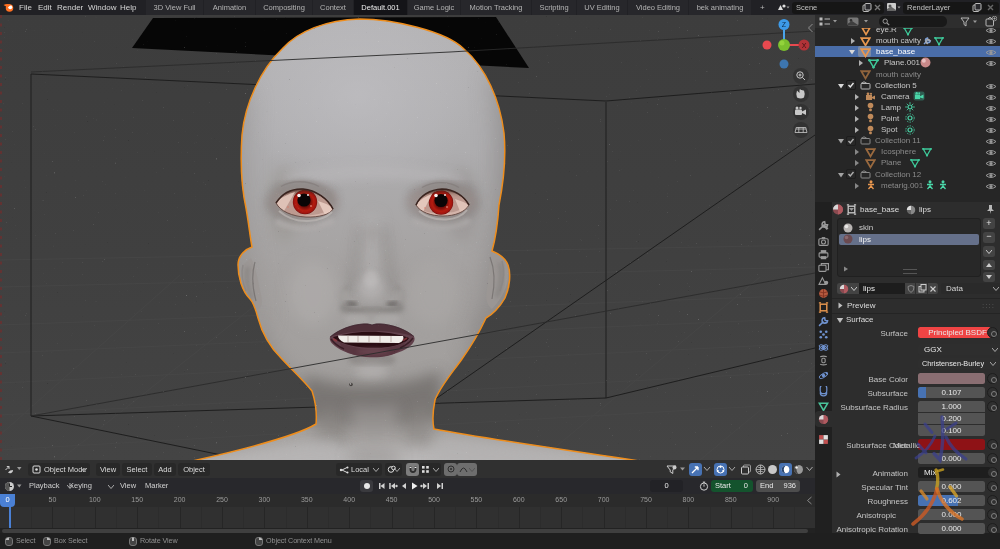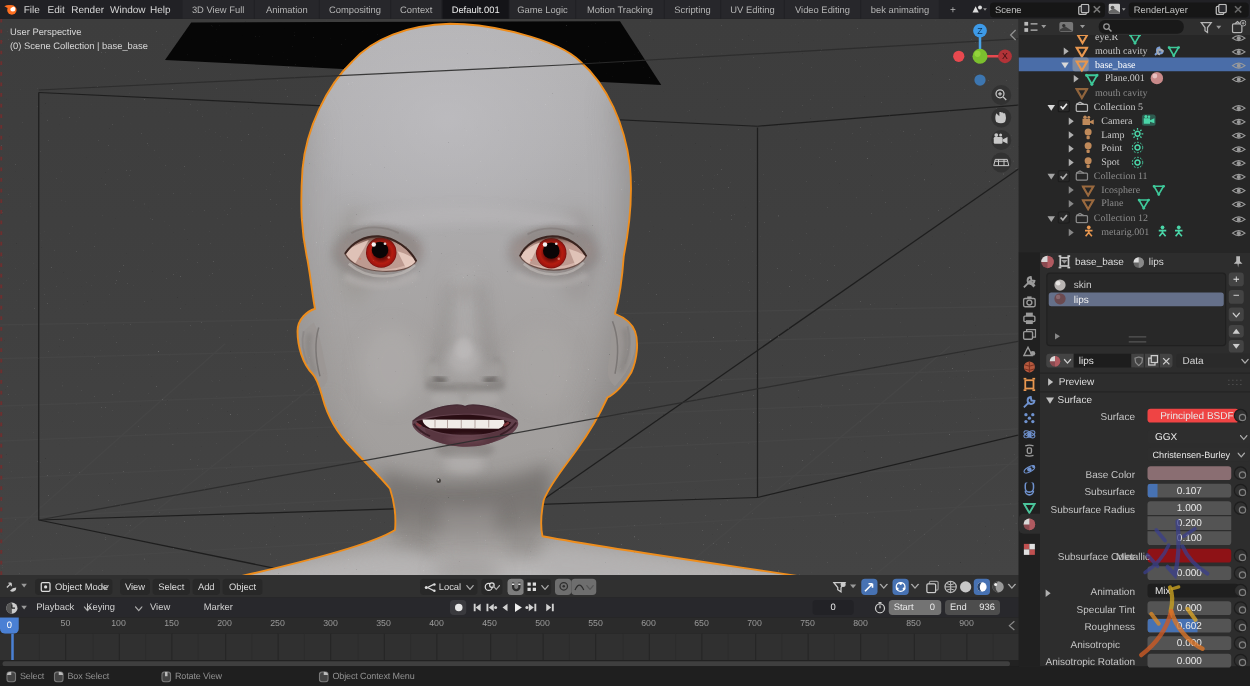--- a/index.html
+++ b/index.html
@@ -21,21 +21,21 @@
 .vbtn{position:absolute;top:2.5px;height:13px;background:#282828;border-radius:3px;color:#dcdcdc;
 font-size:7.5px;line-height:13px;text-align:center;}
 
 #thead{left:0;top:478px;width:815px;height:16px;background:#28282c;color:#d0d0d0;font-size:7.5px;}
 #truler{left:0;top:494px;width:815px;height:13px;background:#2b2b2b;color:#9b9b9b;font-size:7px;}
 #tbody1{left:0;top:507px;width:815px;height:21px;background:#303030;}
 #tscroll{left:0;top:528px;width:815px;height:5px;background:#222222;}
 
 #statusbar{left:0;top:533px;width:1000px;height:16px;background:#1f1f1f;color:#919191;font-size:7.2px;line-height:16px;letter-spacing:-0.1px;}
 
-#outliner{left:815px;top:15px;width:185px;height:187px;background:#262626;font-family:Liberation Serif, serif;}
+#outliner{left:815px;top:15px;width:185px;height:187px;background:#262626;}
 #outhead{position:absolute;left:0;top:0;width:185px;height:13px;background:#2e2e2e;z-index:5;}
 .orow{position:absolute;left:0;width:185px;height:11.1px;font-size:8px;color:#c8c8c8;line-height:11px;}
 .orow .txt{position:absolute;top:0;}
 .gray{color:#8b8b8b;}
 
 #props{left:815px;top:202px;width:185px;height:331px;background:#2d2d2d;}
 #ptabs{position:absolute;left:0;top:0;width:17px;height:331px;background:#202020;}
 .prow{position:absolute;font-size:8px;color:#c5c5c5;}
 .plabel{position:absolute;text-align:right;color:#c5c5c5;font-size:8px;}
 .pfield{position:absolute;background:#545454;border-radius:2.5px;color:#e8e8e8;font-size:8px;
@@ -342,21 +342,20 @@
       </g>
       <g fill="#c8c8c8">
         <path d="M797,75.5 q-1.5,4 0,7 q4,2 7,0 q1.5,-3.5 0,-7 l-1.5,0 l0,3 l0,-3.5 l-1.5,0 l0,3 l0,-3.5 l-1.5,0 l0,3.5 z"></path>
         <rect x="795" y="94.5" width="7" height="5.5" rx="1"></rect>
           <path d="M802,96.5 l4,-2 l0,5.5 l-4,-2z"></path>
           <circle cx="797" cy="93" r="1.5"></circle>
           <circle cx="800.5" cy="93" r="1.2"></circle>
         <path d="M795,117.5 l1.2,-5 l9.6,0 l1.2,5 z M796,114 l10,0 M798.8,112.5 l0,5 M803.2,112.5 l0,5" stroke="#c8c8c8" stroke-width="0.8" fill="none"></path>
       </g>
     </svg>
-    <div class="abs" id="vptext">User Perspective<br>(0) Scene Collection | base_base</div>
   </div>
 
   <div class="abs" id="topbar">
     <svg class="abs" style="left:3px;top:2px" width="12" height="11" viewBox="0 0 24 22">
       <circle cx="13" cy="12" r="7.5" fill="#ff7021"></circle>
       <circle cx="14.5" cy="10.5" r="4" fill="#fff"></circle>
       <path d="M1,6 Q8,2 16,6 L10,10 Q5,9 1,6Z" fill="#ff7021"></path>
     </svg>
     <span class="menu" style="left:19px">File</span>
     <span class="menu" style="left:38px">Edit</span>
@@ -536,21 +535,21 @@
     </svg>
     <span class="abs" style="left:29px;top:3px">Playback</span>
       <svg class="abs" style="left:67px;top:6.5px" width="6" height="5" viewBox="0 0 6 5">
         <path d="M0,0 L3,3.5 L6,0" stroke="#aaa" fill="none"></path>
       </svg>
     <span class="abs" style="left:69px;top:3px">Keying</span>
       <svg class="abs" style="left:108px;top:6.5px" width="6" height="5" viewBox="0 0 6 5">
         <path d="M0,0 L3,3.5 L6,0" stroke="#aaa" fill="none"></path>
       </svg>
     <span class="abs" style="left:120px;top:3px">View</span>
-    <span class="abs" style="left:163px;top:3px">Marker</span>
+    <span class="abs" style="left:145px;top:3px">Marker</span>
     <div class="abs" style="left:360px;top:2px;width:13px;height:12px;background:#3a3a3e;border-radius:3px">
         <div class="abs" style="left:3.5px;top:3px;width:6px;height:6px;border-radius:50%;background:#e8e8e8"></div>
       </div>
     <svg class="abs" style="left:377px;top:2px" width="70" height="12" viewBox="0 0 70 12">
       <g fill="#d2d2d2">
         <path d="M7.5,3 L3.5,6 L7.5,9Z"></path>
           <rect x="2" y="3" width="1.5" height="6"></rect>
         <path d="M18,3 L14,6 L18,9Z"></path>
           <rect x="12.2" y="3" width="1.5" height="6"></rect>
           <circle cx="19.5" cy="6" r="1.2"></circle>
@@ -563,21 +562,21 @@
           <rect x="64.5" y="3" width="1.5" height="6"></rect>
       </g>
     </svg>
     <div class="abs" style="left:650px;top:2px;width:33px;height:12px;background:#222226;border-radius:3px;color:#e8e8e8;text-align:center;line-height:12px">0</div>
     <svg class="abs" style="left:699px;top:3px" width="10" height="10" viewBox="0 0 10 10">
         <circle cx="5" cy="5.6" r="3.6" fill="none" stroke="#ccc"></circle>
         <path d="M5,5.6 L5,3.4" stroke="#ccc"></path>
         <rect x="3.8" y="0.6" width="2.4" height="1.2" fill="#ccc"></rect>
       </svg>
     <div class="abs" style="left:697px;top:2px;width:10px;height:12px"></div>
-      <div class="abs" style="left:711px;top:2px;width:42px;height:12px;background:#737373;border-radius:3px;color:#e8e8e8;line-height:12px"><span style="margin-left:4px">Start</span><span style="float:right;margin-right:5px">0</span></div>
+      <div class="abs" style="left:711px;top:2px;width:42px;height:12px;background:#14532d;border-radius:3px;color:#e8e8e8;line-height:12px"><span style="margin-left:4px">Start</span><span style="float:right;margin-right:5px">0</span></div>
     <div class="abs" style="left:756px;top:2px;width:44px;height:12px;background:#4d4d4d;border-radius:3px;color:#e8e8e8;line-height:12px"><span style="margin-left:4px">End</span><span style="float:right;margin-right:4px">936</span></div>
   </div>
 
   <div class="abs" id="truler">
       <span class="abs" style="left:40.4px;top:2px;width:24px;text-align:center">50</span>
       <span class="abs" style="left:82.8px;top:2px;width:24px;text-align:center">100</span>
       <span class="abs" style="left:125.2px;top:2px;width:24px;text-align:center">150</span>
       <span class="abs" style="left:167.6px;top:2px;width:24px;text-align:center">200</span>
       <span class="abs" style="left:210.0px;top:2px;width:24px;text-align:center">250</span>
       <span class="abs" style="left:252.4px;top:2px;width:24px;text-align:center">300</span>

